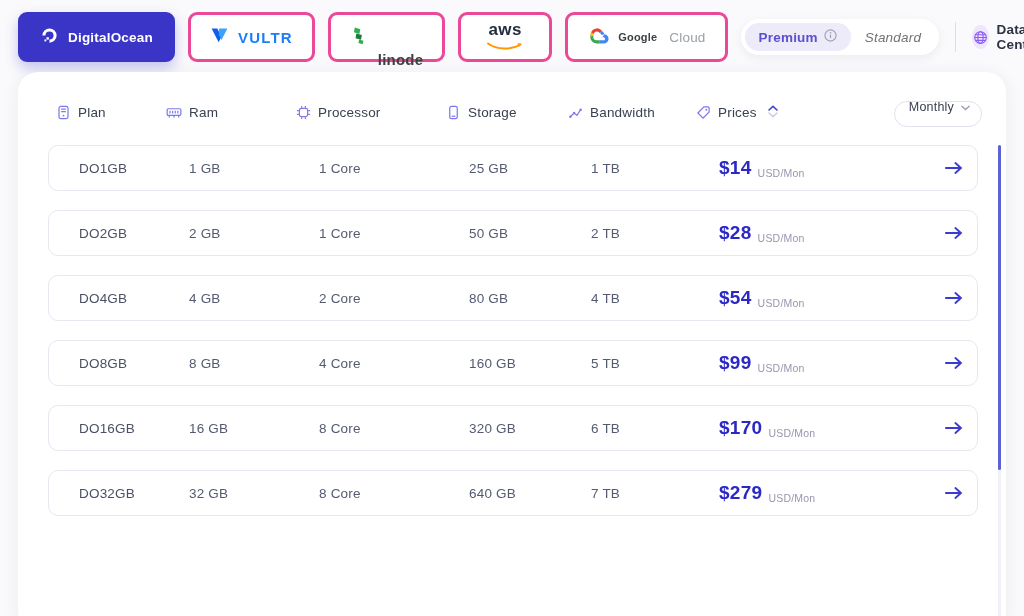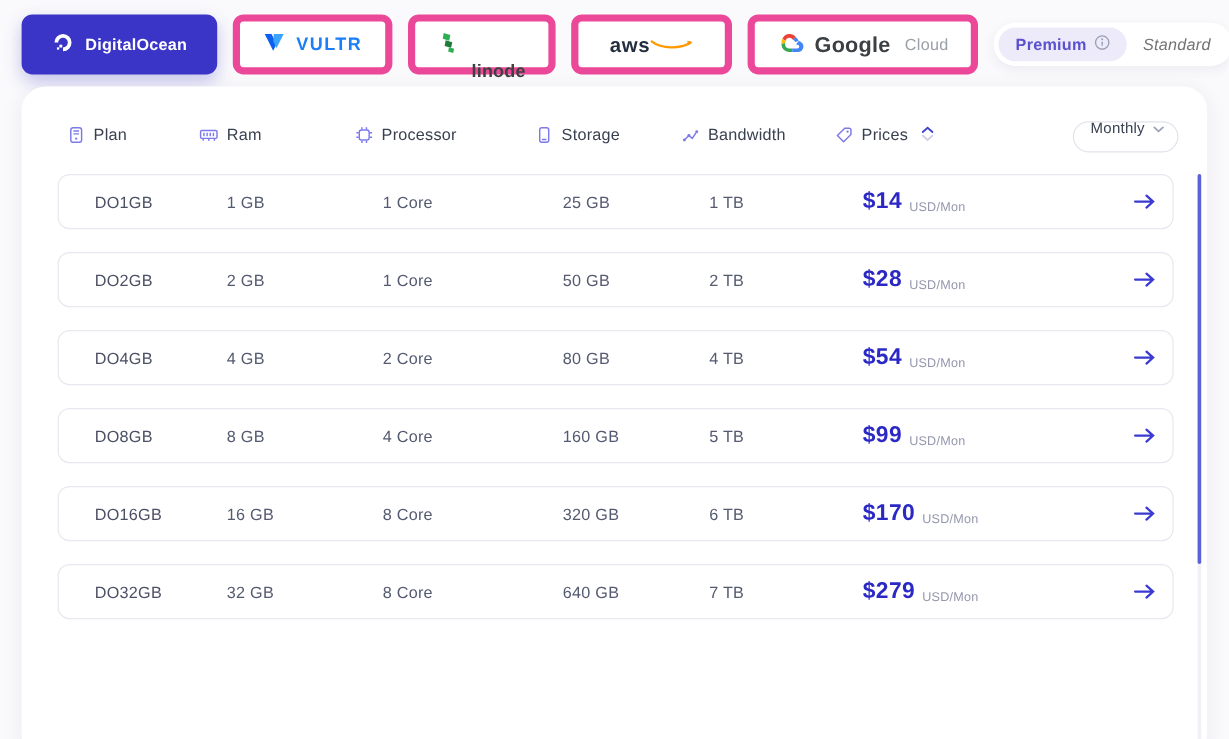--- a/index.html
+++ b/index.html
@@ -8,31 +8,31 @@
     font-family: "Liberation Sans", sans-serif;
     background:#fafafc;
     letter-spacing:.2px;
     position:relative;
   }
 
   
   .topbar { position:absolute; top:12px; left:18px; right:8px; display:flex; align-items:center; gap:13px; }
   .tab {
     height:50px; display:flex; align-items:center; gap:9px; padding:0 19px;
-    background:#fff; border:6px solid #ec4899; border-radius:9px; cursor:pointer;
+    background:#fff; border:3px solid #ec4899; border-radius:9px; cursor:pointer;
     font-size:14px;
     text-align:center;
   }
   .tab.active { background:#3a34c7; border-color:#3a34c7; box-shadow:0 6px 14px rgba(58,52,199,.28); }
   .tab.active .tab-label { color:#fff; font-weight:700; font-size:13.5px; }
   .tab-vultr .tab-label { color:#1c7ef8; font-weight:700; font-size:15px; letter-spacing:1.2px; }
   .tab-linode .tab-label { color:#404040; font-weight:700; font-size:15px;margin-top:44px; }
-  .tab-aws { flex-direction:row; justify-content:center; gap:0; padding:0 26px; }
+  .tab-aws { flex-direction:column; justify-content:center; gap:0; padding:0 26px; }
   .aws-word { font-weight:700; font-size:17px; color:#232f3e; line-height:1; letter-spacing:.5px; }
-  .gc-word1 { color:#3c4043; font-weight:600; font-size:18px; }
+  .gc-word1 { color:#3c4043; font-weight:600; font-size:11px; }
   .gc-word2 { color:#9aa0a6; font-weight:400; font-size:13.5px; margin-left:3px; }
 
   .top-right { margin-left:auto; display:flex; align-items:center; gap:16px; }
   .plan-toggle {
     display:flex; align-items:center; background:#fff; border-radius:18px; padding:4px;
     box-shadow:0 3px 10px rgba(60,60,110,.08);
     justify-content:flex-end;
   }
   .seg { padding:6px 14px; border-radius:14px; font-size:13.5px; display:flex; align-items:center; gap:6px; cursor:pointer; }
   .seg.premium { background:#edeaf9; color:#5b50cf; font-weight:600; }

